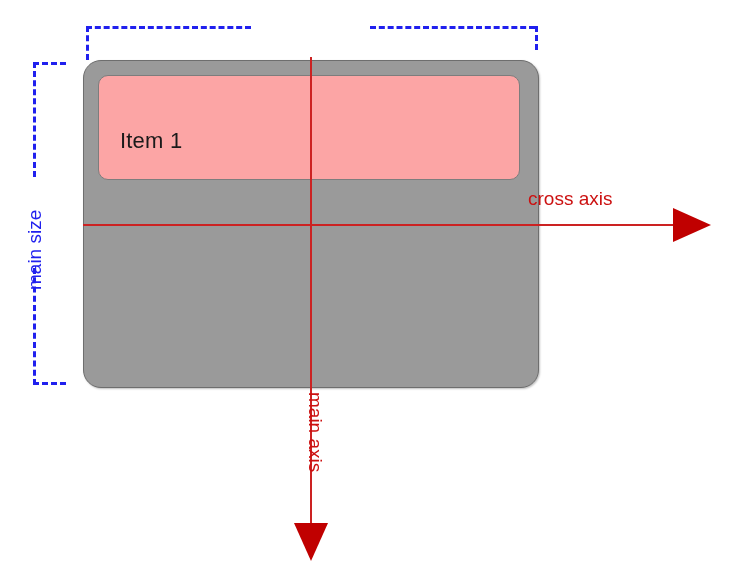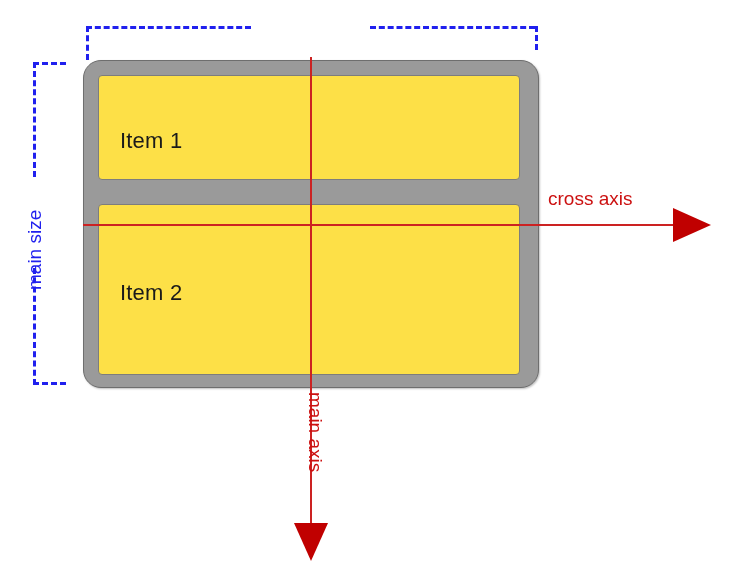--- a/index.html
+++ b/index.html
@@ -28,23 +28,23 @@
     box-sizing: border-box;
     background: #9a9a9a;
     border: 1px solid #6e6e6e;
     border-radius: 18px;
     box-shadow: 1px 1px 2px rgba(0,0,0,0.25);
   }
 
   .flex-item {
     position: absolute;
     box-sizing: border-box;
-    background: #fde047;
+    background: #fca5a5;
     border: 1px solid #7d7d7d;
-    border-radius: 4px;
+    border-radius: 10px;
   }
   .flex-item.item-1 {
     left: 14px;
     top: 14px;
     width: 422px;
     height: 105px;
   }
   .flex-item.item-2 {
     left: 14px;
     top: 143px;
@@ -99,21 +99,21 @@
     border-right: 17px solid transparent;
     border-top: 38px solid #c00000;
   }
   .axis-label {
     position: absolute;
     color: #cc1111;
     font-size: 19px;
     white-space: nowrap;
   }
   .axis-label.cross {
-    left: 548px;
+    left: 528px;
     top: 188px;
   }
   .axis-label.main {
     left: 326px;
     top: 392px;
     transform-origin: left top;
     transform: rotate(90deg);
   }
 
   
@@ -168,23 +168,20 @@
   <div class="dash-h" id="main-size-dash-top"></div>
   <div class="dash-h" id="main-size-dash-bottom"></div>
   <div class="dash-v" id="main-size-tick-top"></div>
   <div class="dash-v" id="main-size-tick-bottom"></div>
   <div class="measure-label main-size">main size</div>
 
   <div class="flex-container">
     <div class="flex-item item-1">
       <div class="item-label">Item 1</div>
     </div>
-    <div class="flex-item item-2">
-      <div class="item-label">Item 2</div>
-    </div>
   </div>
 
   <div class="axis-line-v"></div>
   <div class="axis-line-h"></div>
   <div class="axis-arrow-h"></div>
   <div class="axis-arrow-v"></div>
 
   <div class="axis-label cross">cross axis</div>
   <div class="axis-label main">main axis</div>
 

